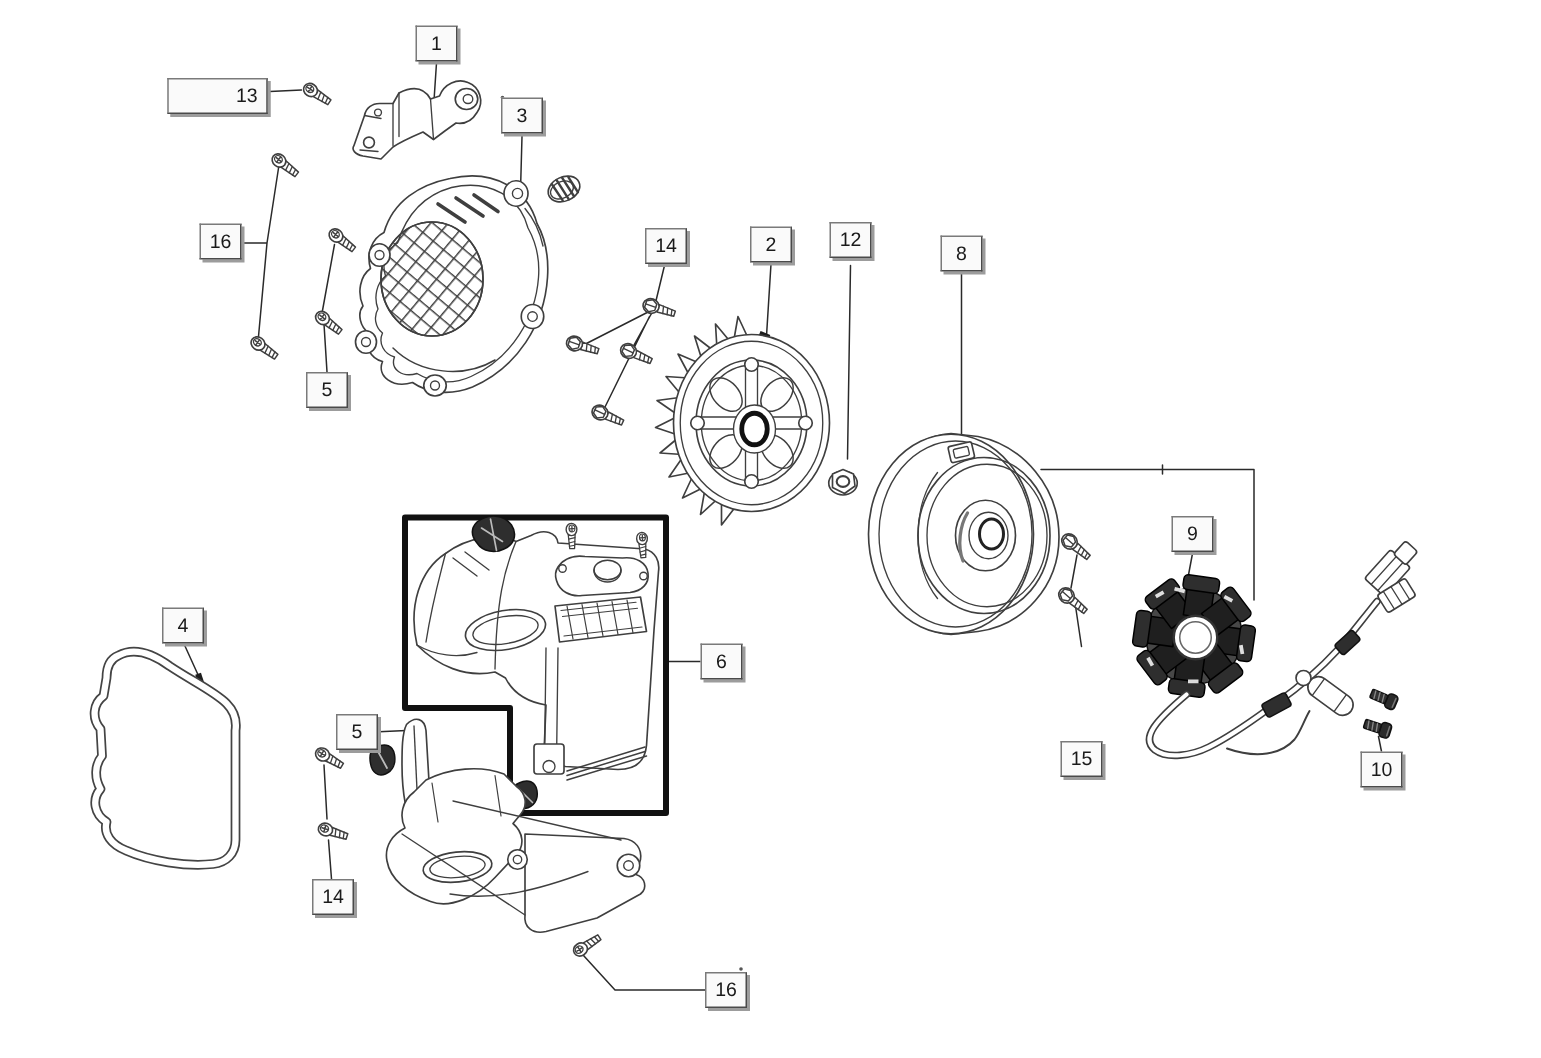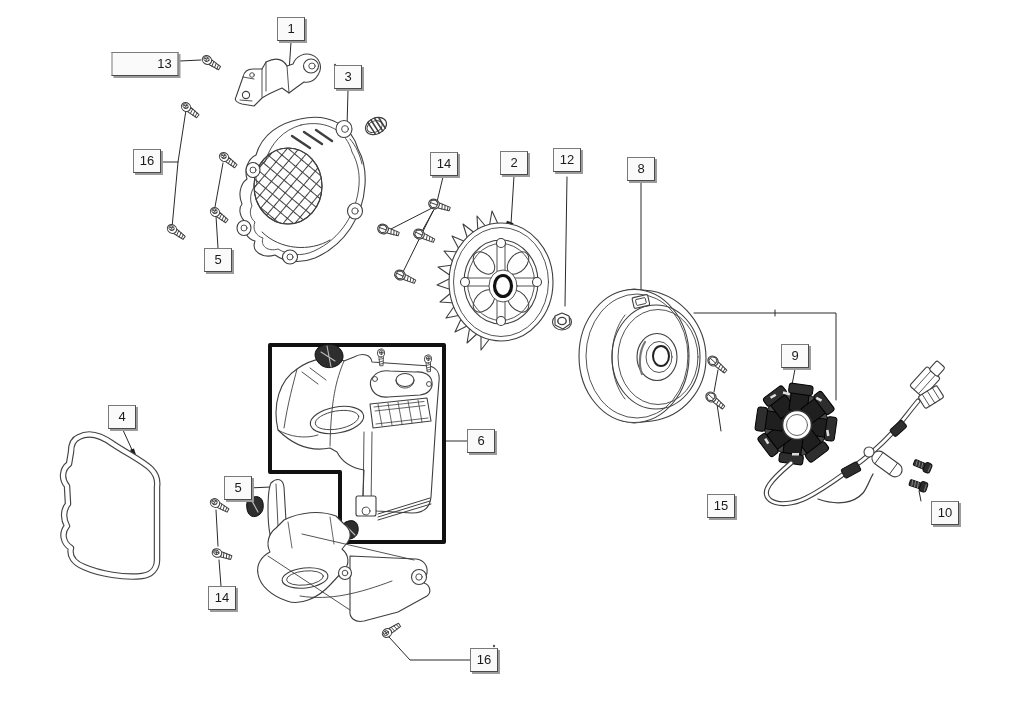--- a/index.html
+++ b/index.html
@@ -360,21 +360,21 @@
       <div class="callout" style="left: 145px; top: 64px; padding-left: 44px;">13</div>
       <div class="callout" style="left: 348px; top: 77px;">3</div>
       <div class="callout" style="left: 147px; top: 161px;">16</div>
       <div class="callout" style="left: 218px; top: 260px;">5</div>
       <div class="callout" style="left: 444px; top: 164px;">14</div>
       <div class="callout" style="left: 514px; top: 163px;">2</div>
       <div class="callout" style="left: 567px; top: 160px;">12</div>
       <div class="callout" style="left: 641px; top: 169px;">8</div>
       <div class="callout" style="left: 795px; top: 356px;">9</div>
       <div class="callout" style="left: 721px; top: 465px; margin-top: 41px;">15</div>
-      <div class="callout" style="left: 921px; top: 513px; margin-left: 24px;">10</div>
+      <div class="callout" style="left: 921px; top: 513px;">10</div>
       <div class="callout" style="left: 122px; top: 417px;">4</div>
       <div class="callout" style="left: 238px; top: 488px;">5</div>
       <div class="callout" style="left: 222px; top: 598px;">14</div>
       <div class="callout" style="left: 481px; top: 441px;">6</div>
       <div class="callout" style="left: 484px; top: 660px;">16</div>
     </div>
 
 </div>
 
 </body></html>

